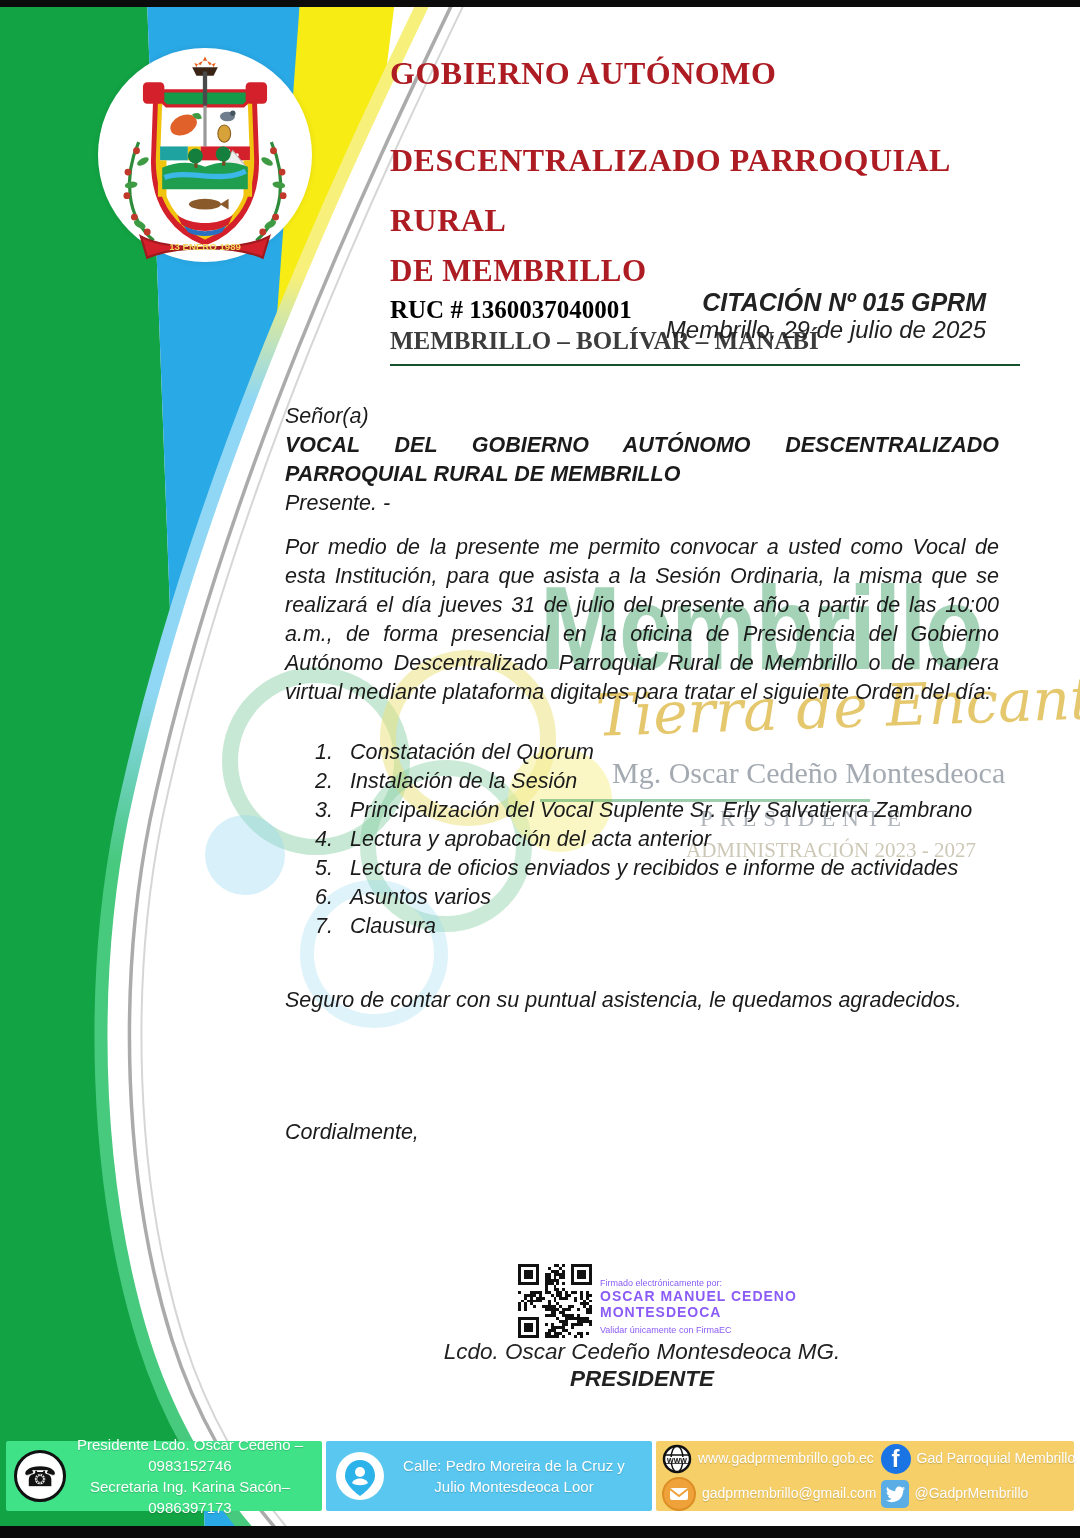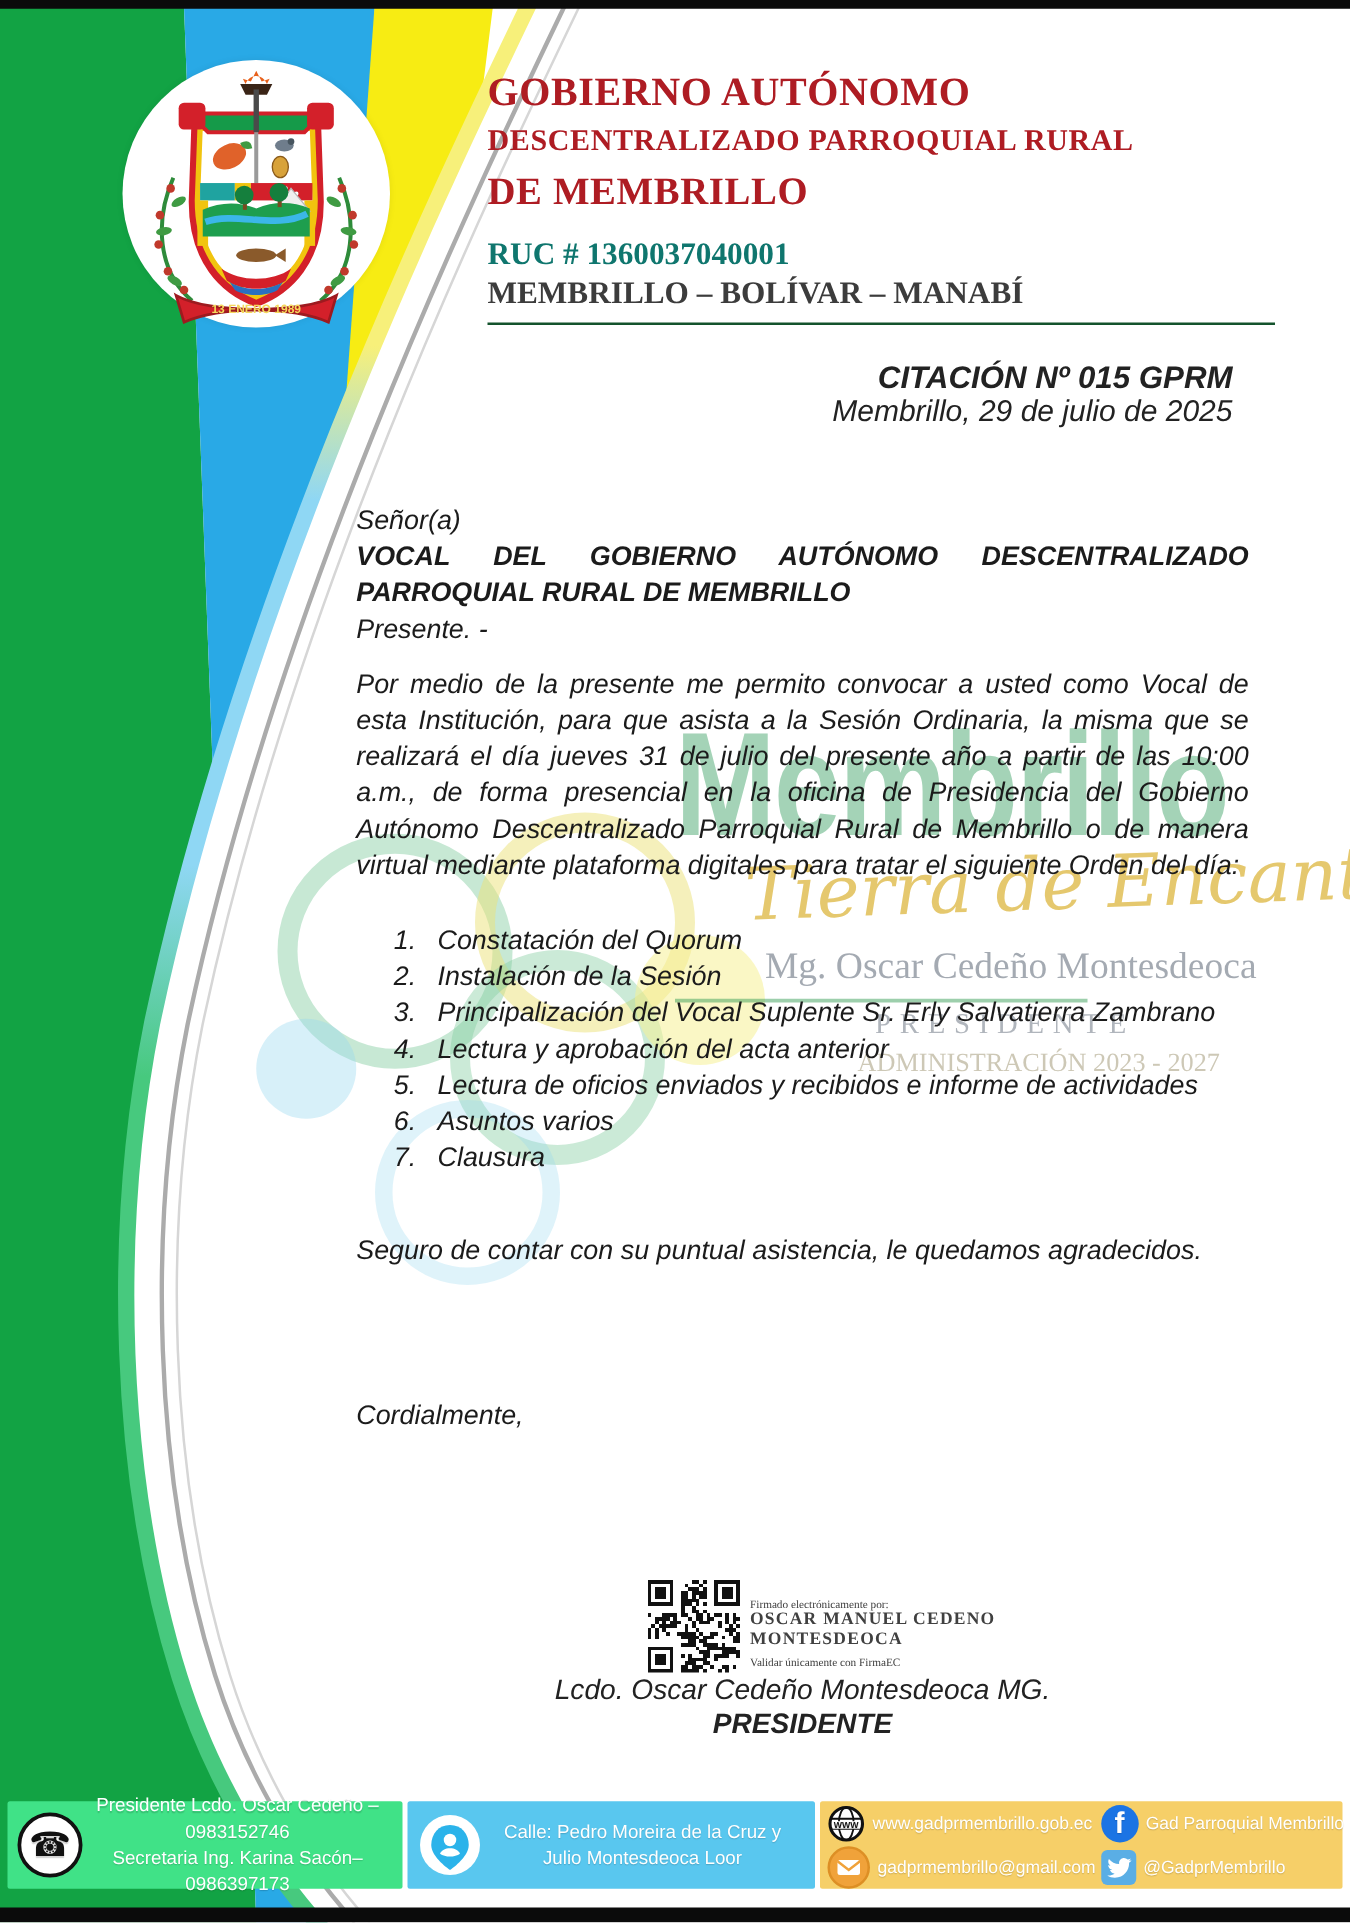--- a/index.html
+++ b/index.html
@@ -11,23 +11,23 @@
   .bar-bottom{left:0;top:1526px;width:1080px;height:12px;background:#0b0b0b;}
   
   .band{left:0;top:0;width:1080px;height:1538px;}
   
   .emblem-circle{left:98px;top:48px;width:214px;height:214px;border-radius:50%;background:#fff;
                  box-shadow:0 0 6px rgba(0,0,0,.08);}
   
   .header-block{left:390px;top:52px;width:630px;text-align:left;color:#ae1c23;
                 font-family:"Liberation Serif",serif;font-weight:bold;}
   .title-l1{font-size:32px;line-height:42px;letter-spacing:.5px;}
-  .title-l2{font-size:24px;line-height:38px;letter-spacing:.5px;}
+  .title-l2{font-size:32px;line-height:60px;letter-spacing:.5px;margin-top:36px;}
   .title-l3{font-size:31px;line-height:42px;letter-spacing:.5px;}
-  .ruc-line{font-size:25px;line-height:32px;color:#0f766e;margin-top:14px;}
+  .ruc-line{font-size:25px;line-height:32px;color:#000000;margin-top:2px;}
   .loc-line{font-size:25px;line-height:30px;color:#3c3c3c;padding-bottom:8px;
             border-bottom:2px solid #14532d;}
   
   .cit-block{left:560px;top:260px;width:426px;text-align:right;font-style:italic;}
   .cit-num{font-size:25px;font-weight:bold;line-height:28px;margin-top:28px;}
   .cit-date{font-size:24px;line-height:28px;}
   
   .letter{font-style:italic;font-size:21.5px;line-height:29px;color:#1b1b1b;}
   .recipient{left:285px;top:402px;width:714px;}
   .addressee{font-weight:bold;text-align:justify;}
@@ -49,21 +49,21 @@
   .wm-name{left:612px;top:756px;font-family:"Liberation Serif",serif;font-size:30px;
            color:rgba(148,155,165,.85);white-space:nowrap;}
   .wm-line{left:540px;top:799px;width:330px;height:3px;background:rgba(60,160,90,.5);}
   .wm-role{left:700px;top:806px;font-family:"Liberation Serif",serif;font-size:23px;
            letter-spacing:7px;color:rgba(150,156,166,.75);}
   .wm-admin{left:686px;top:838px;font-family:"Liberation Serif",serif;font-size:21px;
             color:rgba(172,163,133,.6);white-space:nowrap;}
   
   .esign{left:518px;top:1262px;width:420px;height:80px;}
   .qr-box{position:absolute;left:0;top:2px;width:74px;height:74px;background:#fff;}
-  .esign-text{position:absolute;left:82px;top:16px;font-family:Liberation Serif, serif;color:#404040;}
+  .esign-text{position:absolute;left:82px;top:16px;font-family:Liberation Sans, sans-serif;color:#8b5cf6;}
   .esign-cap{font-size:9px;line-height:10px;}
   .esign-name{font-size:14px;line-height:16px;font-weight:bold;letter-spacing:1px;}
   .esign-note{font-size:9px;line-height:10px;margin-top:5px;}
   .signer{left:285px;top:1338px;width:714px;text-align:center;font-style:italic;font-size:22.5px;line-height:27px;}
   .signer-role{font-weight:bold;}
   
   .footer-box{top:1441px;height:70px;border-radius:2px;display:flex;align-items:center;color:#fff;
               font-size:15px;line-height:21px;text-shadow:0 1px 1px rgba(0,0,0,.18);}
   .fb-green{left:6px;width:316px;background:#40e287;}
   .fb-blue{left:326px;width:326px;background:#59c7ef;}

